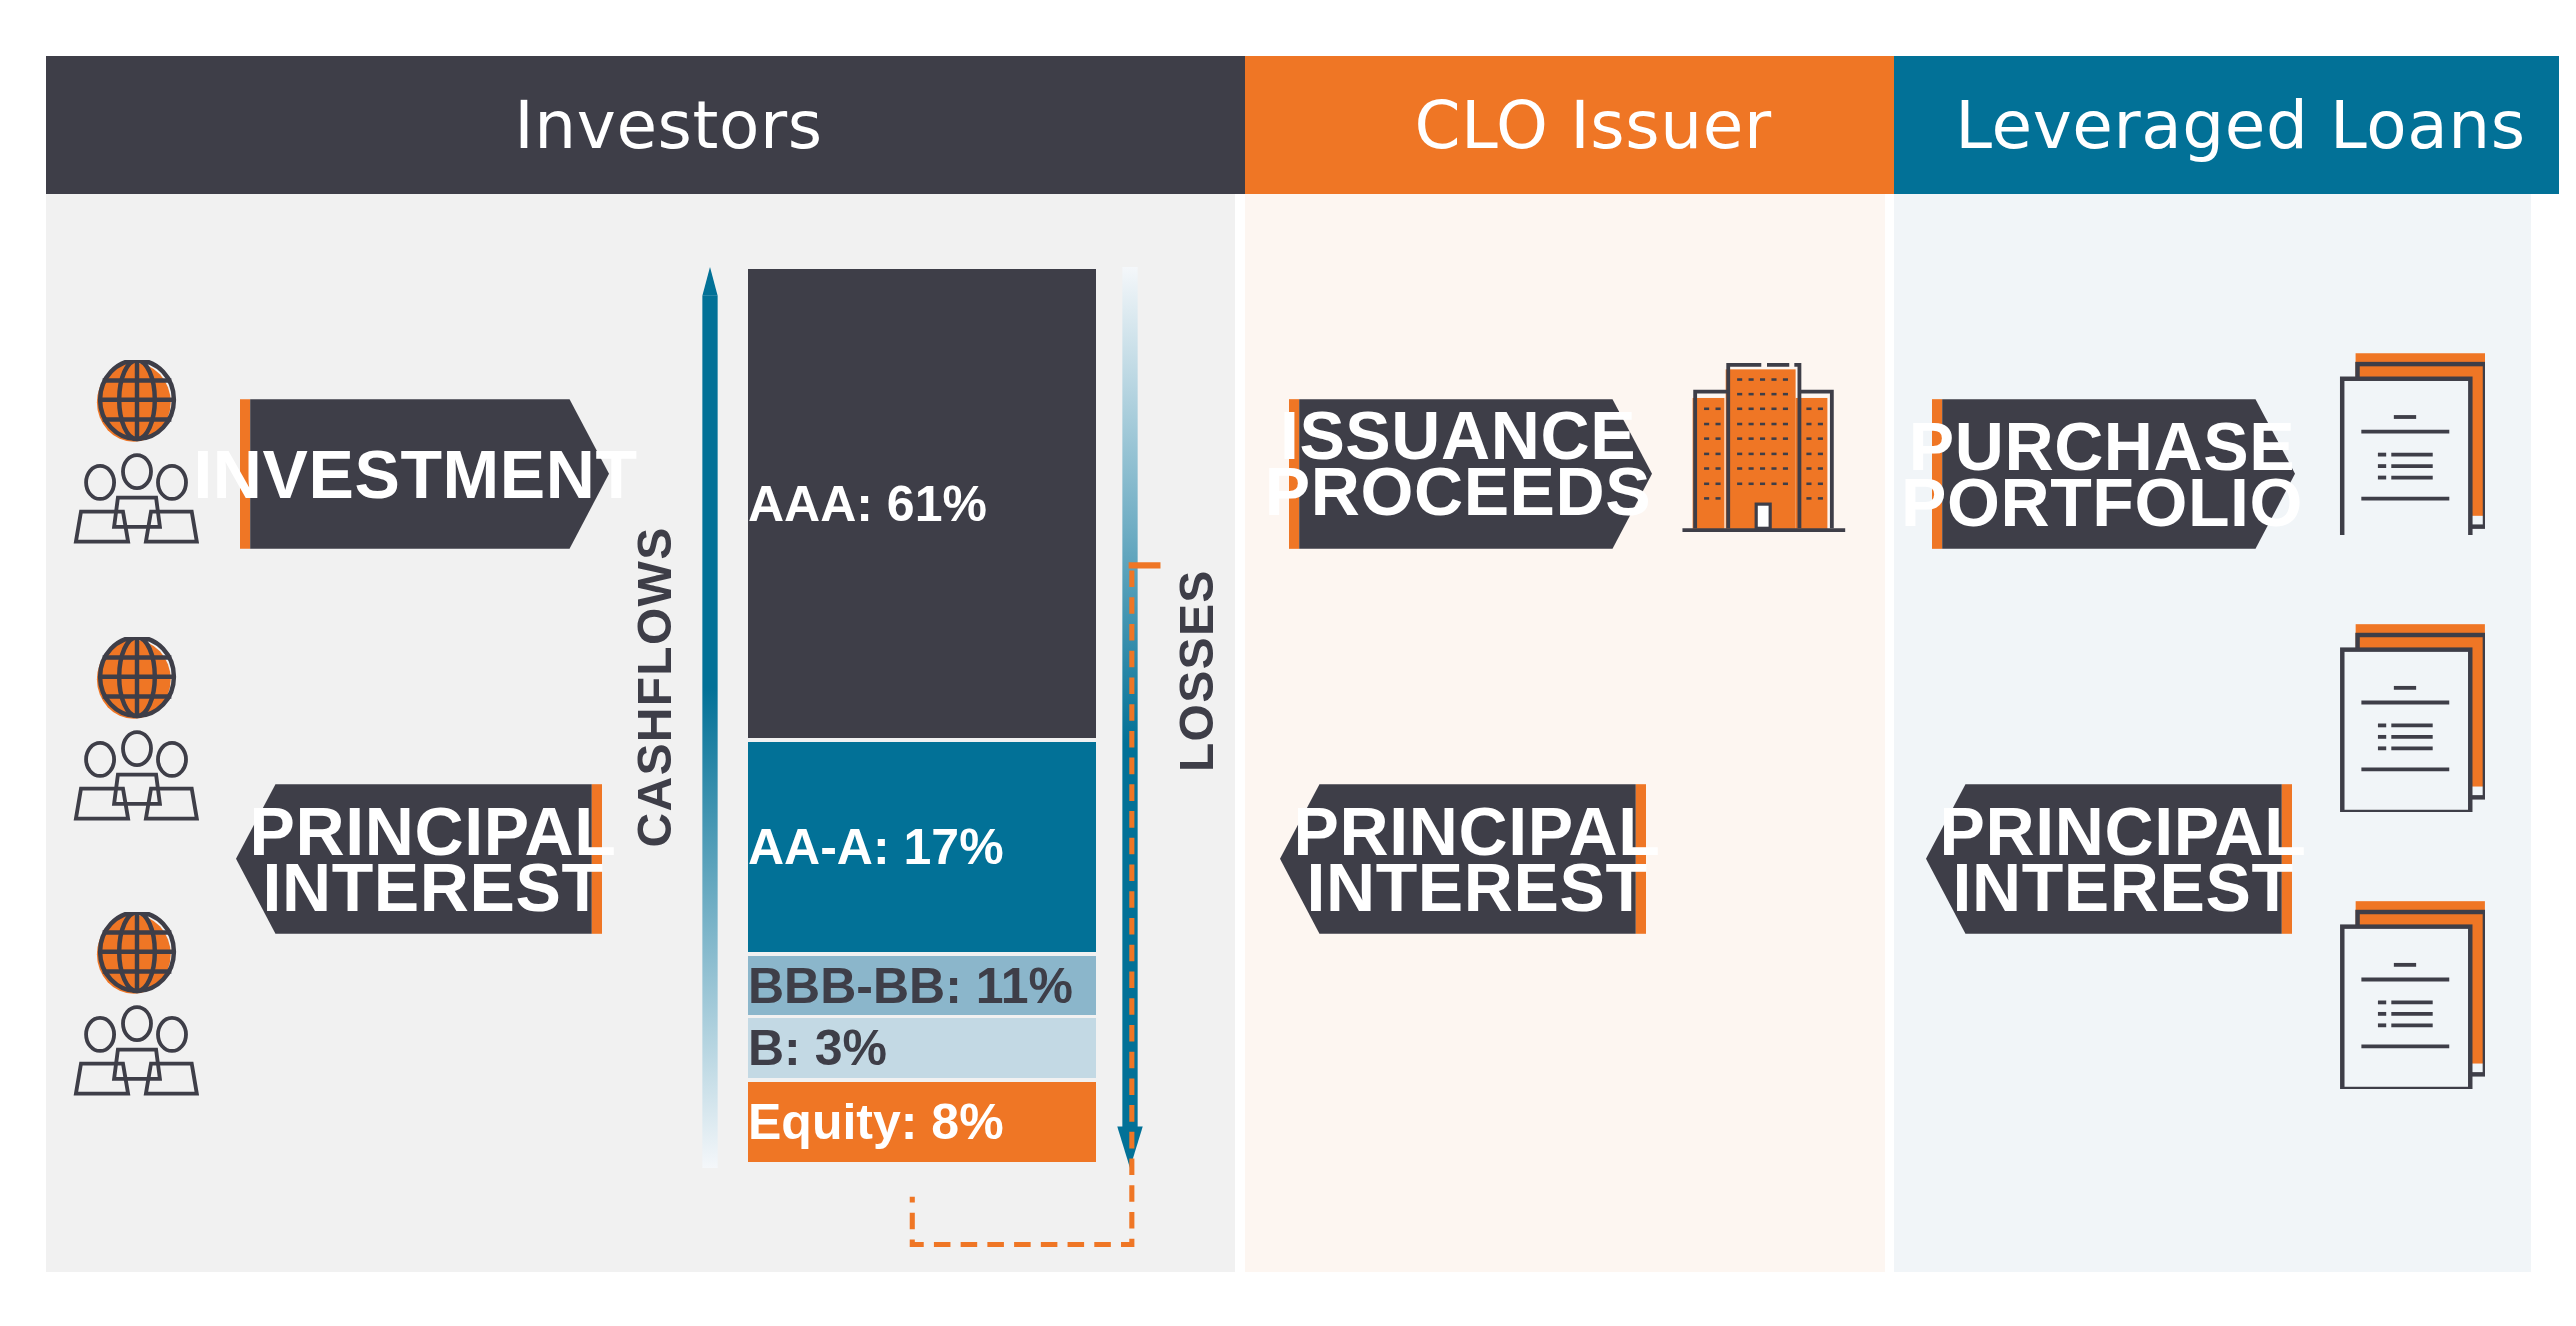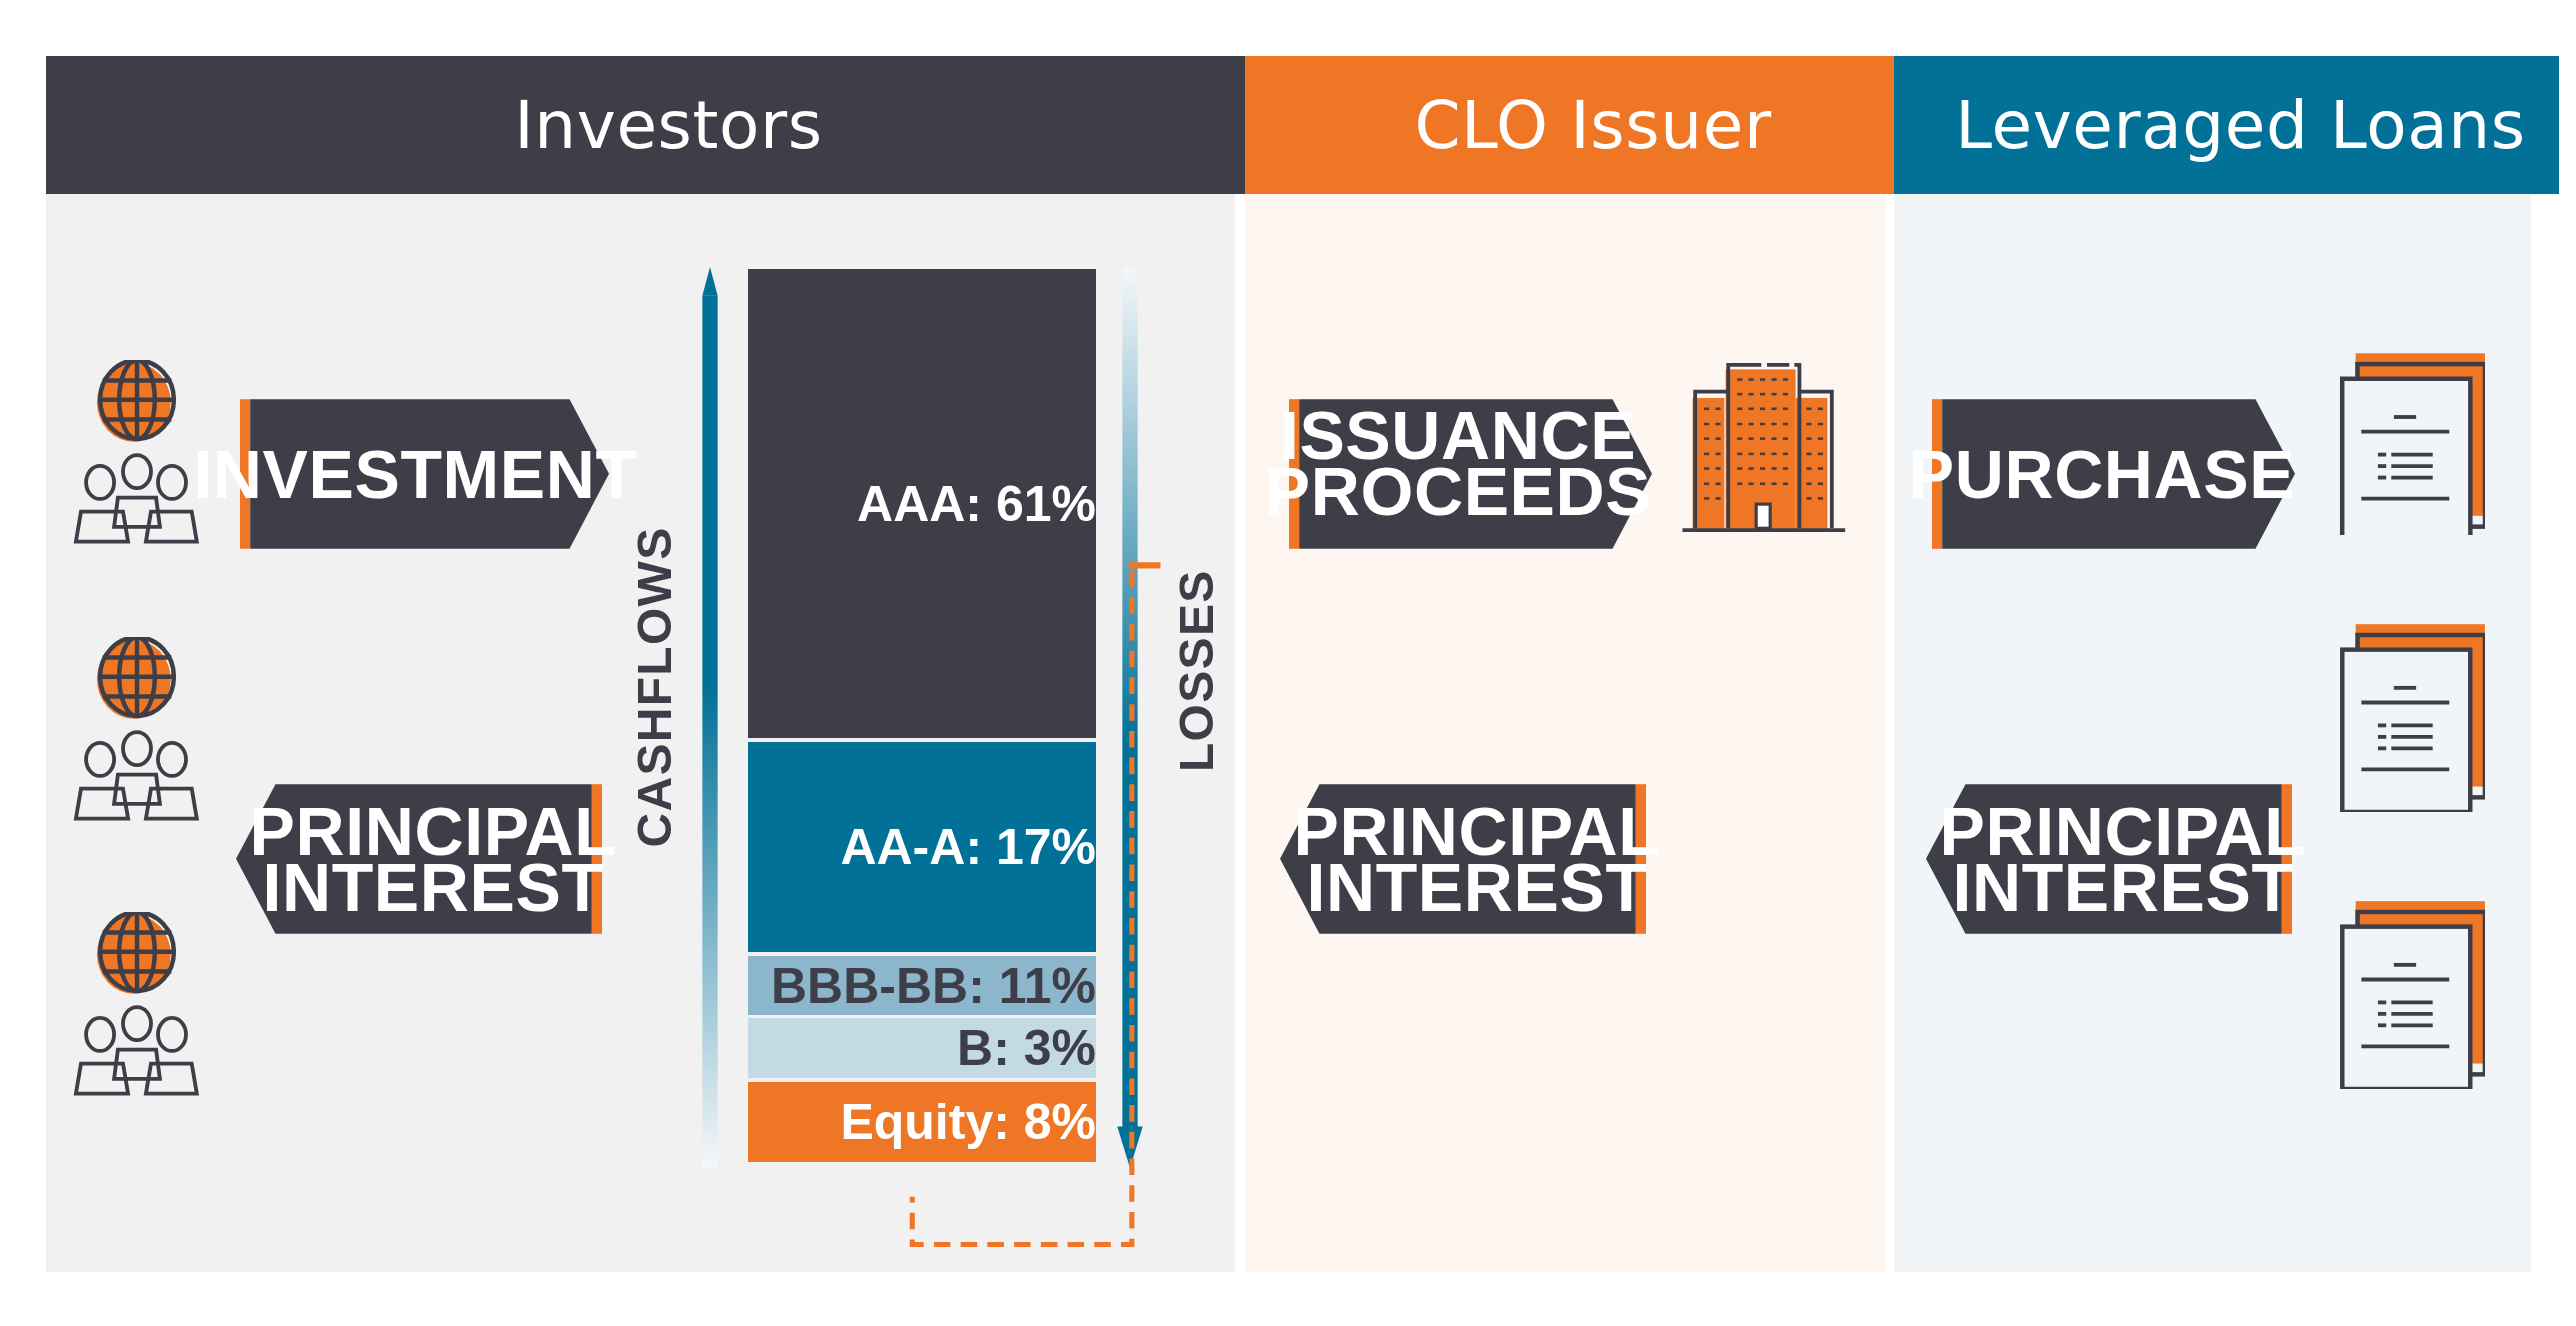--- a/index.html
+++ b/index.html
@@ -1,21 +1,21 @@
 <!DOCTYPE html>
 <html style="font-size:10.2px"><head>
 <meta charset="utf-8">
 <style>
   html,body{margin:0;padding:0;background:#fff;}
   body{width:2576px;height:1326px;position:relative;overflow:hidden;font-family:"Liberation Sans",sans-serif;}
   .abs{position:absolute;}
   .hdr{position:absolute;top:56px;height:138px;color:#fff;font-size:66px;display:flex;align-items:center;justify-content:center;font-family:"DejaVu Sans",sans-serif;letter-spacing:0.6px;padding-left:28px;}
   .body{position:absolute;top:194px;height:1078px;}
   .tag{position:absolute;color:#fff;font-weight:bold;font-family:"Liberation Sans",sans-serif;font-size:68px;line-height:56px;text-align:center;display:flex;align-items:center;justify-content:center;letter-spacing:0.6px;}
-  .tranche{position:absolute;left:748px;width:348px;display:flex;align-items:center;justify-content:flex-end;font-family:"Liberation Sans",sans-serif;font-weight:bold;font-size:50px;}
+  .tranche{position:absolute;left:748px;width:348px;display:flex;align-items:center;justify-content:flex-start;font-family:"Liberation Sans",sans-serif;font-weight:bold;font-size:50px;}
   .vlabel{position:absolute;font-family:"Liberation Sans",sans-serif;font-weight:bold;font-size:48px;color:#3e3e48;transform-origin:center center;transform:rotate(-90deg);white-space:nowrap;letter-spacing:1.3px;}
 </style>
 </head>
 <body>
 
 <div class="hdr" style="left:46px;width:1189px;background:#3e3e48;">
     <span>Investors</span>
   </div>
 <div class="hdr" style="left:1245px;width:640px;background:#ef7625;">
     <span>CLO Issuer</span>
@@ -211,20 +211,21 @@
   <span>PRINCIPAL</span>
   <span>INTEREST</span>
 </div>
 
 <svg class="abs" style="left:1932px;top:399px" width="363" height="150" viewBox="0 0 570 235">
   <rect x="0" y="0" width="16" height="235" fill="#ef7625"></rect>
   <polygon points="16,0 508,0 570,117 508,235 16,235" fill="#3e3e48"></polygon>
 </svg>
 <div class="tag" style="left:1943px;top:399px;width:318px;height:150px;flex-direction:column;">
   <span>PURCHASE</span>
+  <span>PORTFOLIO</span>
 </div>
 
 <svg class="abs" style="left:1926px;top:784px" width="366" height="150" viewBox="0 0 575 235">
   <polygon points="0,117 62,0 559,0 559,235 62,235" fill="#3e3e48"></polygon>
   <rect x="559" y="0" width="16" height="235" fill="#ef7625"></rect>
 </svg>
 <div class="tag" style="left:1964px;top:784px;width:318px;height:150px;flex-direction:column;">
   <span>PRINCIPAL</span>
   <span>INTEREST</span>
 </div>

